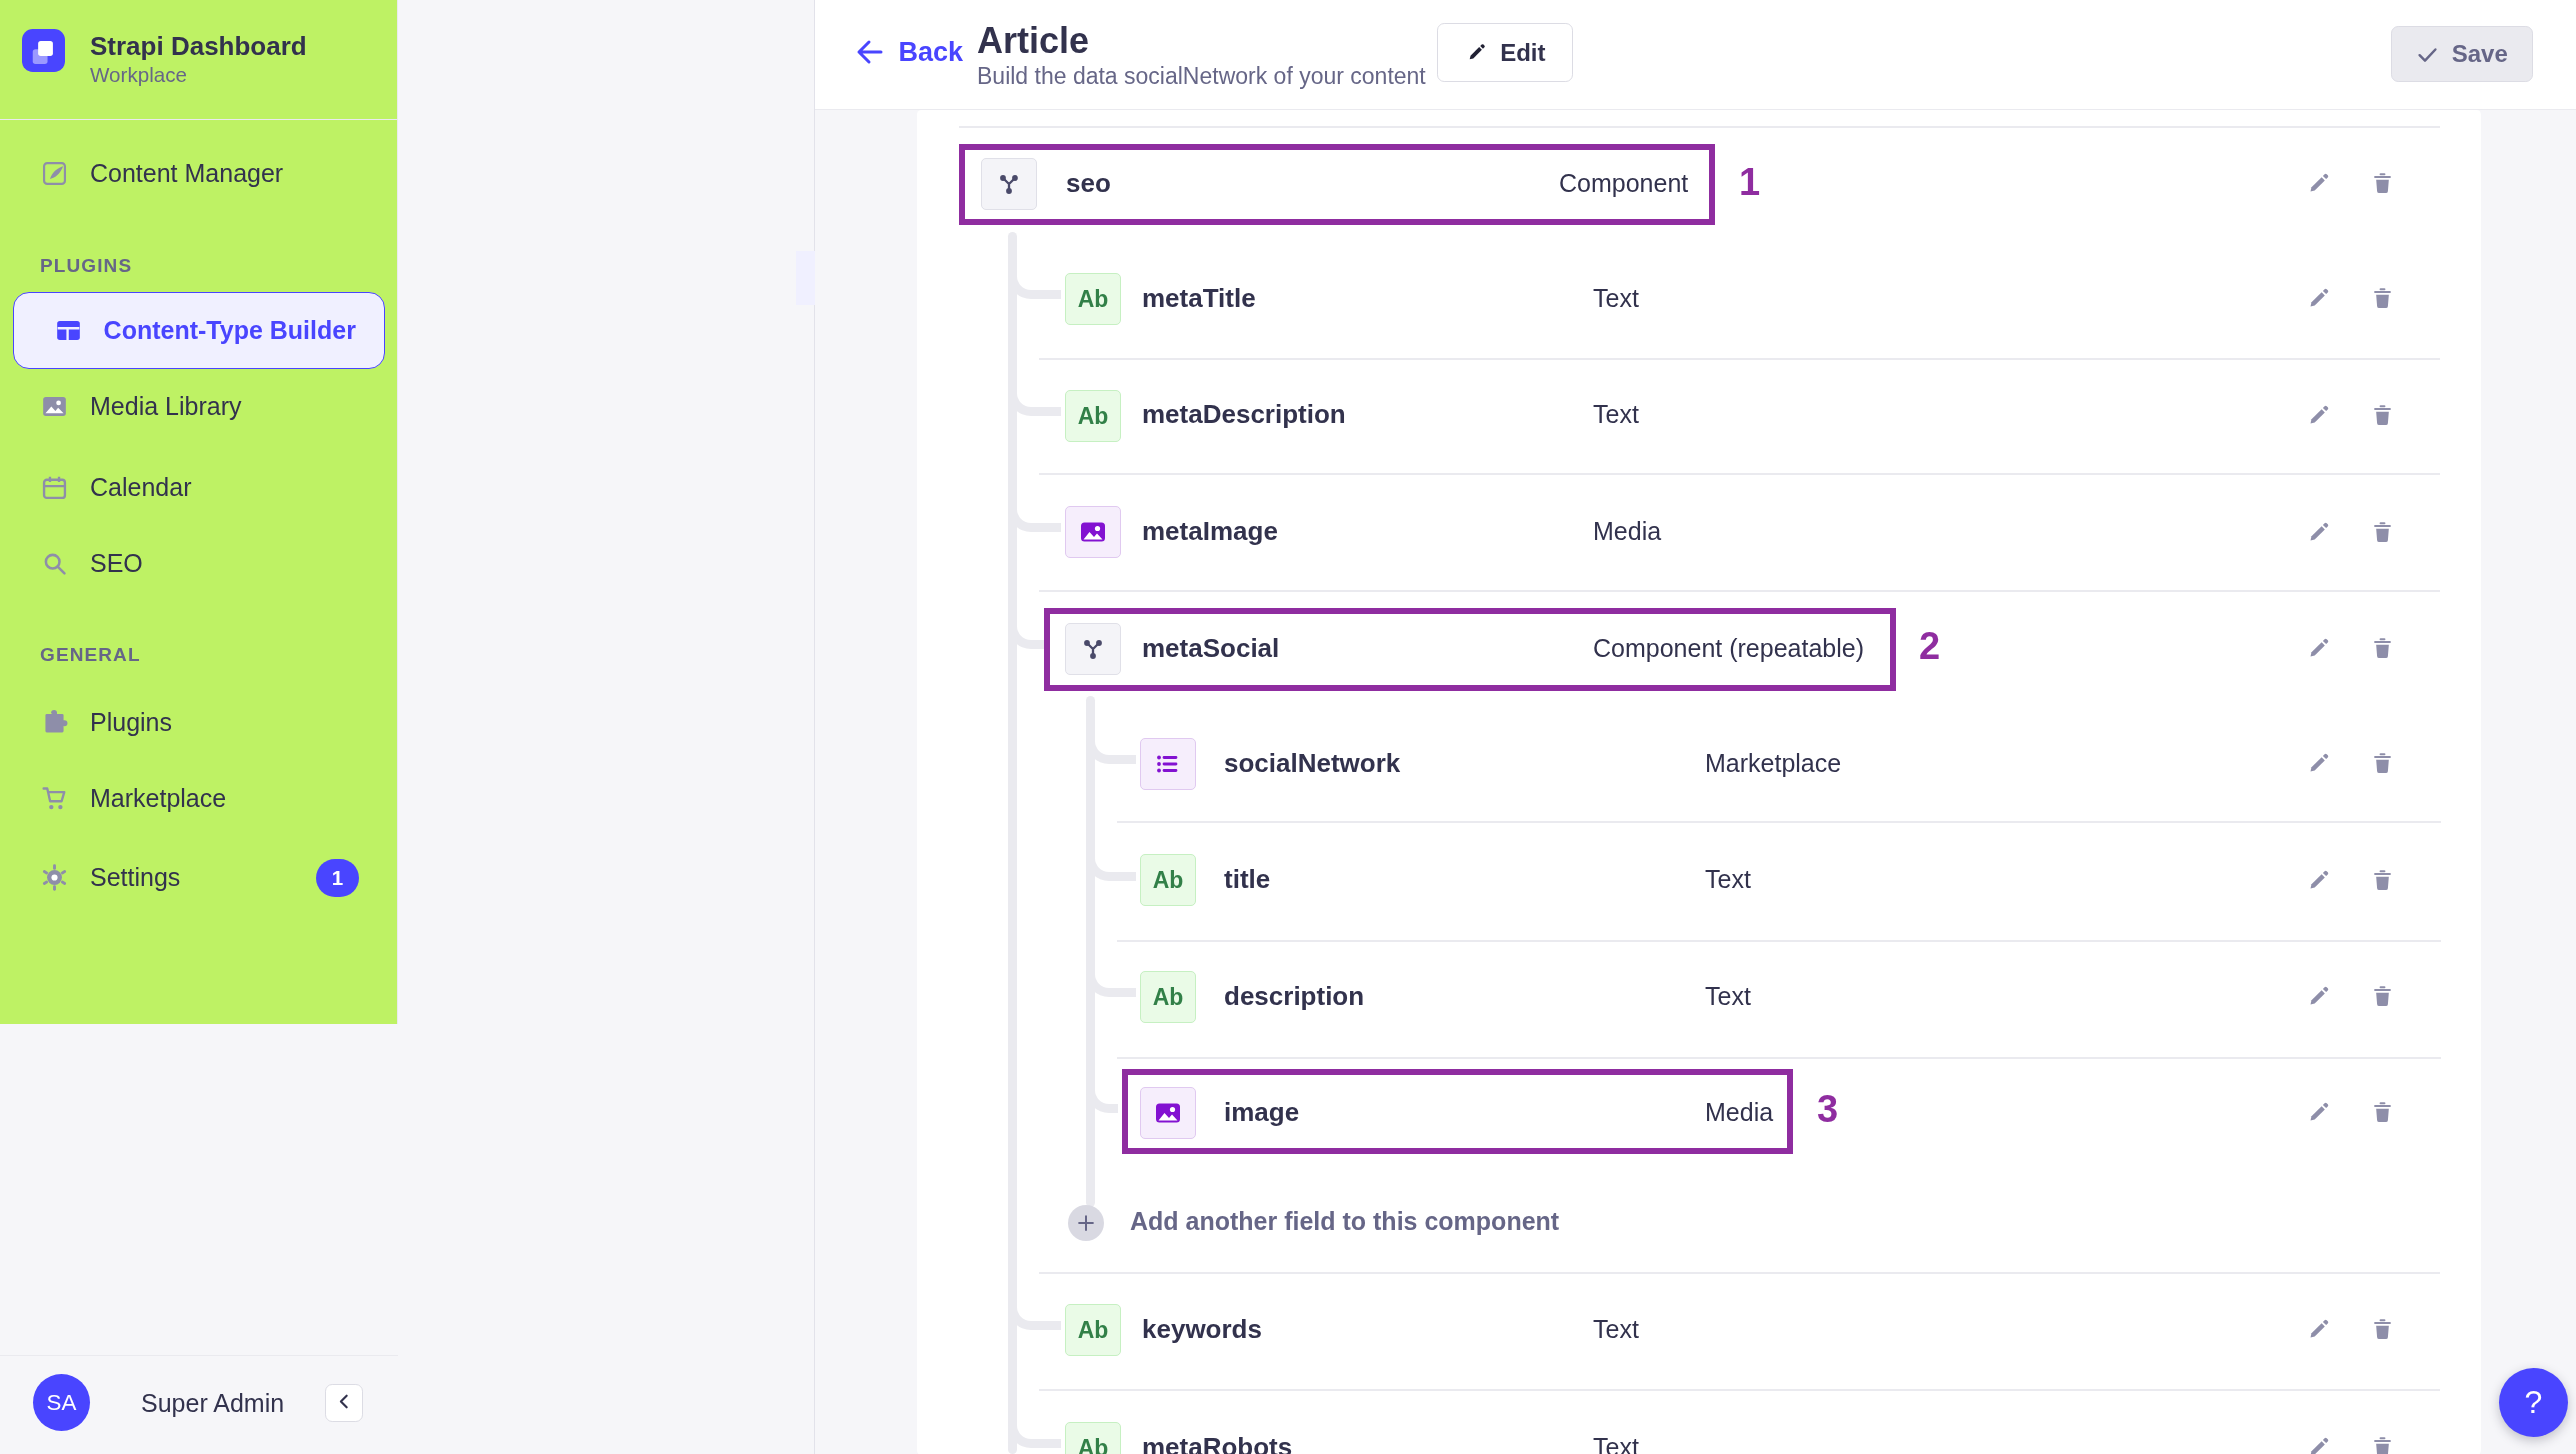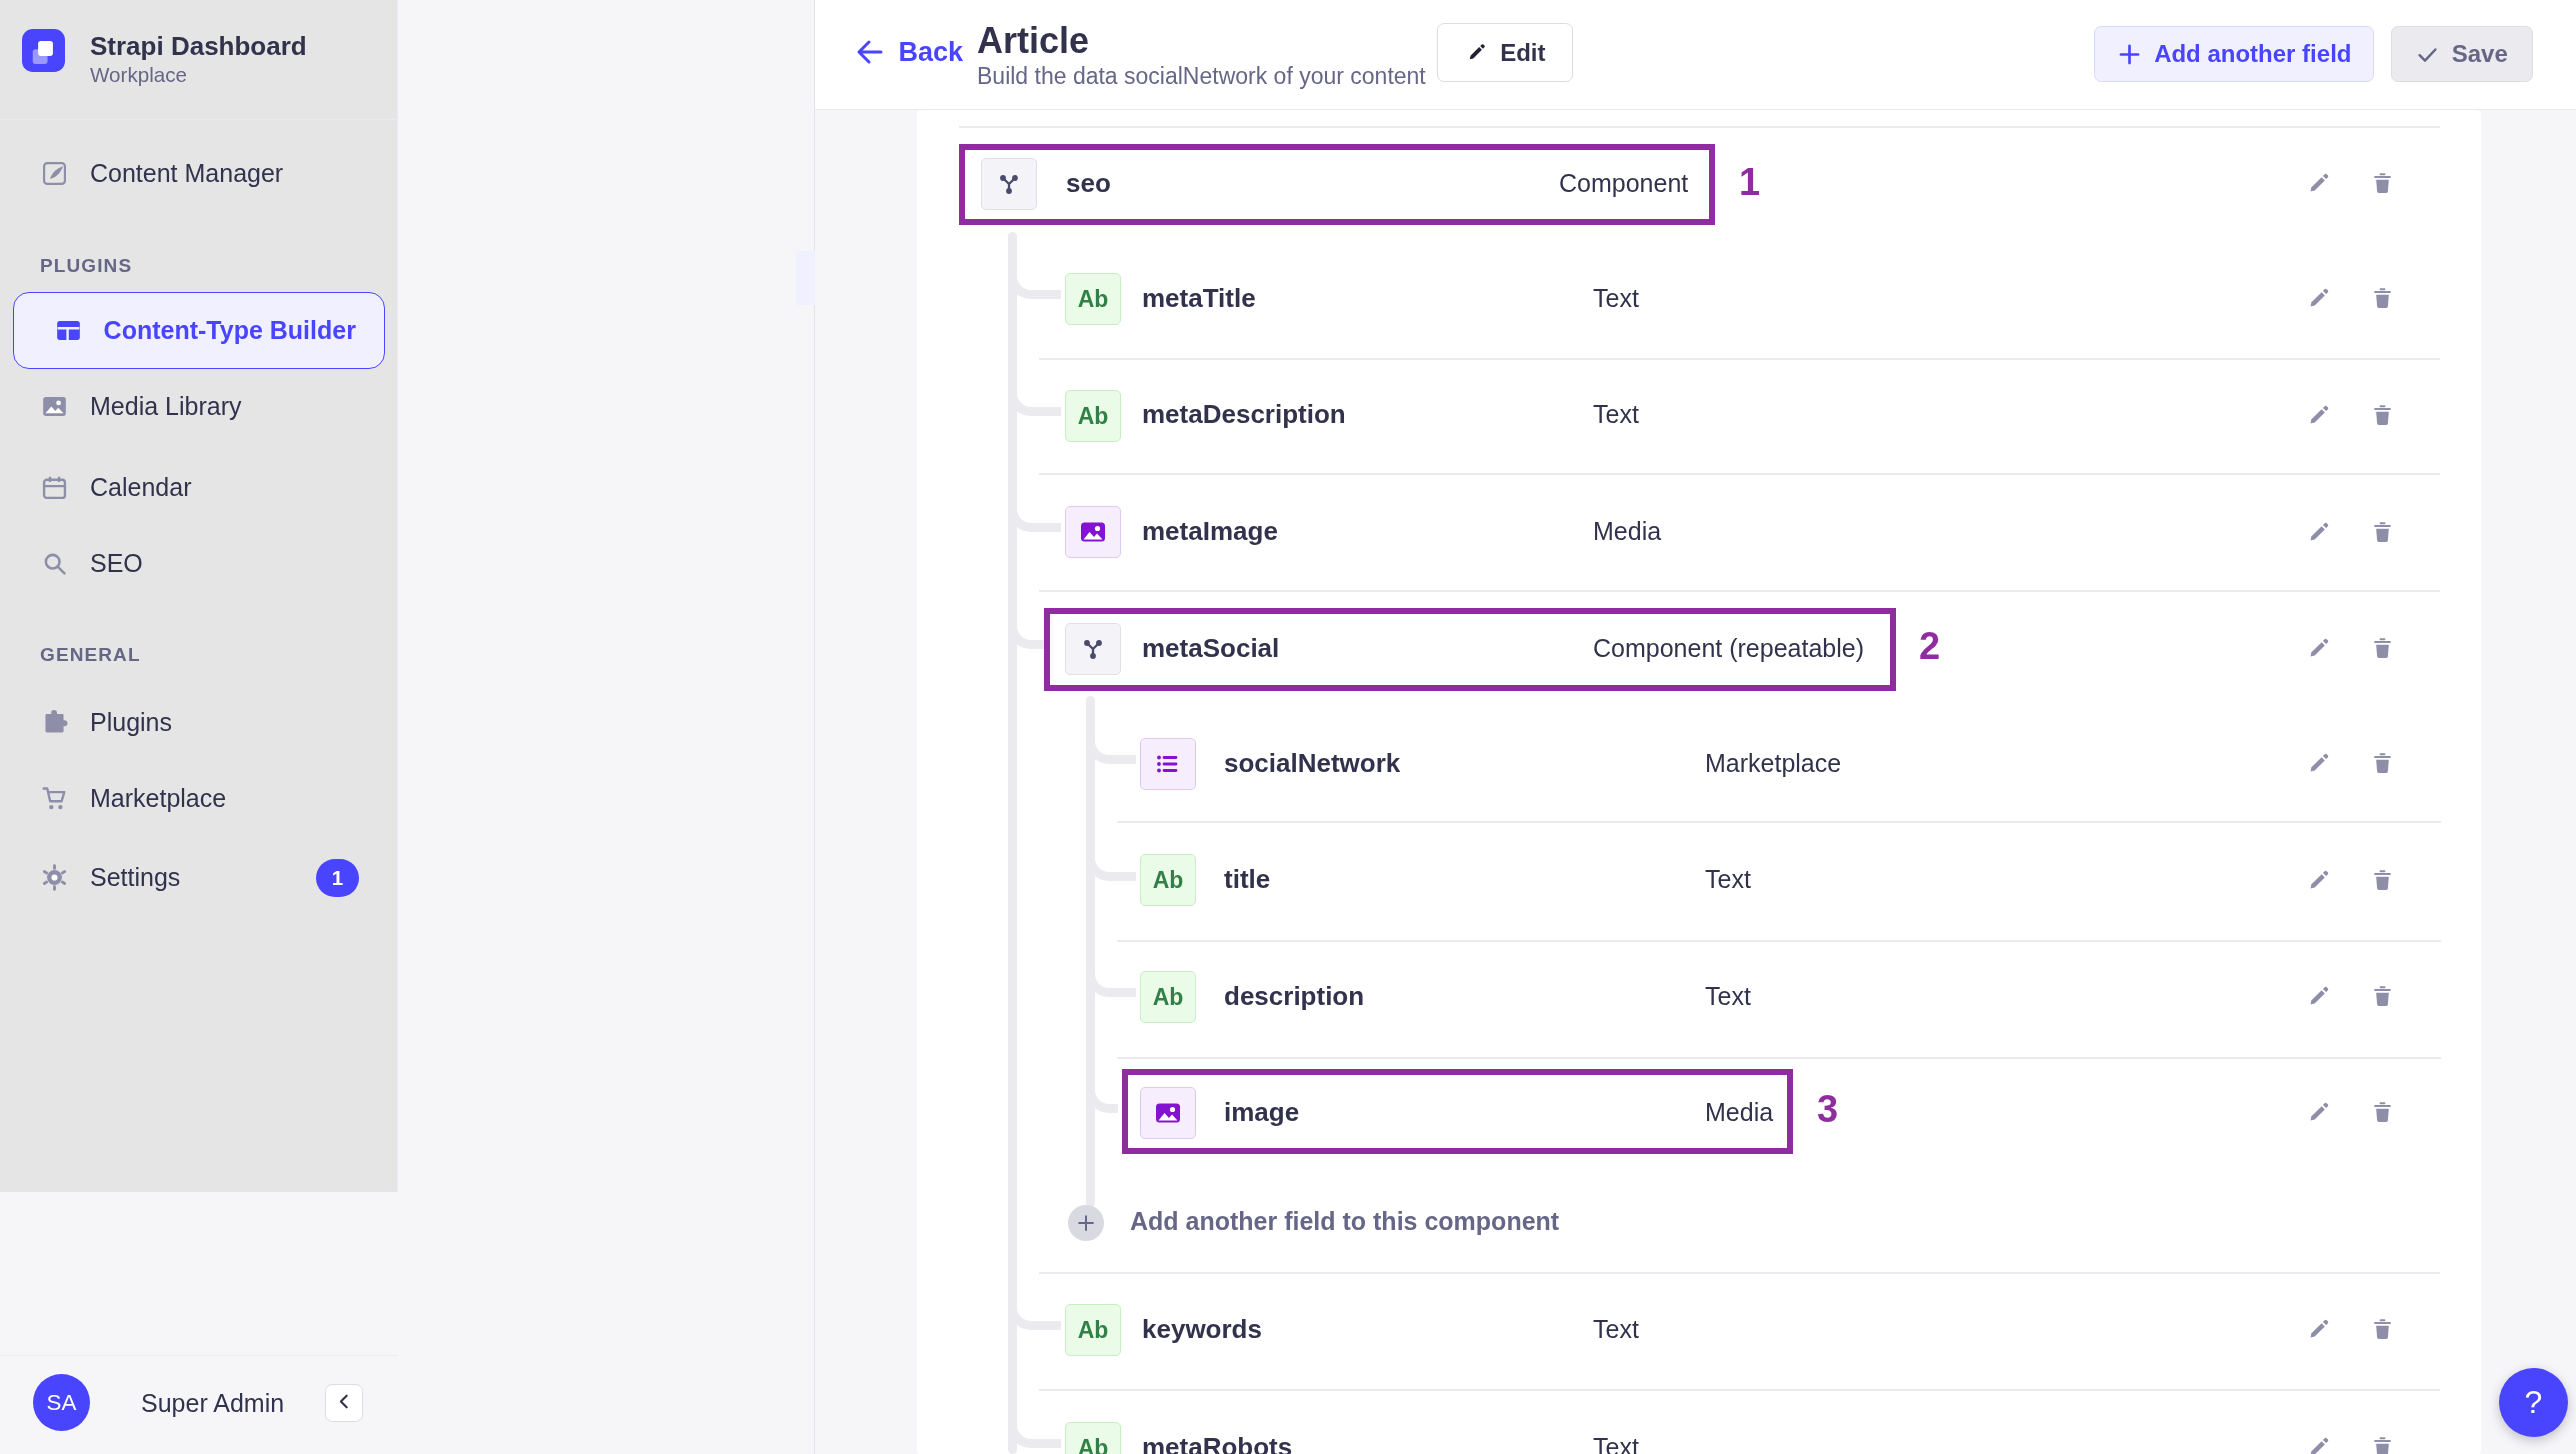--- a/index.html
+++ b/index.html
@@ -2,21 +2,21 @@
 <html style="--ann: #8f2da0;font-size:14.4px"><head>
 <meta charset="utf-8">
 <style>
   html,body{margin:0;padding:0;background:#ffffff;}
   *{box-sizing:border-box;}
   .stage{position:relative;width:2576px;height:1454px;overflow:hidden;
          font-family:"Liberation Sans",sans-serif;color:#32324d;background:#f6f6f9;}
   .abs{position:absolute;}
 
   
-  .nav1{left:0;top:0;width:398px;height:1192px;background:#e5e5e5;border-right:0.9px solid #eaeaef;}
+  .nav1{left:0;top:0;width:398px;height:1024px;background:#bef264;border-right:0.9px solid #eaeaef;}
   .brand-title{left:90px;top:30.5px;font-size:26px;font-weight:bold;color:#32324d;}
   .brand-sub{left:90px;top:63px;font-size:20.6px;color:#666687;}
   .hline{height:0.9px;background:#eaeaef;}
   .n1item{height:63px;display:flex;align-items:center;cursor:pointer;width:398px;left:0;}
   .n1icon{position:absolute;left:40px;width:29px;height:29px;display:flex;align-items:center;justify-content:center;}
   .n1label{position:absolute;left:90px;font-size:25px;color:#32324d;}
   .sechead{left:40px;font-size:19px;font-weight:bold;color:#666687;letter-spacing:1.1px;}
   .n1active{left:12.6px;width:372px;height:77px;border:1.8px solid #4945ff;background:#f0f0ff;border-radius:16px;}
   .n1active .n1label{color:#4945ff;font-weight:600;}
   .npill{position:absolute;background:#4945ff;color:#fff;font-weight:bold;display:flex;align-items:center;justify-content:center;}
@@ -330,28 +330,20 @@
   <div class="abs pgtitle">Article</div>
   <div class="abs pgsub">Build the data socialNetwork of your content</div>
   <div class="abs btn btn-edit">
     <span style="display:flex;">
         <svg viewBox="0 0 32 32" width="23" height="23" fill="#212134">
           <path d="M6.5 25.5l1.2-5 12-12 3.8 3.8-12 12-5 1.2z"></path>
           <path d="M21.2 7l2-2a1.8 1.8 0 0 1 2.55 0l1.25 1.25a1.8 1.8 0 0 1 0 2.55l-2 2L21.2 7z"></path>
         </svg>
       </span>
     <span>Edit</span>
-  </div>
-  <div class="abs btn btn-add">
-    <span style="display:flex;">
-        <svg viewBox="0 0 32 32" width="25" height="25" fill="none" stroke="#4945ff" stroke-width="3.4" stroke-linecap="round">
-          <path d="M16 5v22M5 16h22"></path>
-        </svg>
-      </span>
-    <span>Add another field</span>
   </div>
   <div class="abs btn btn-save">
     <span style="display:flex;">
         <svg viewBox="0 0 32 32" width="23" height="23" fill="none" stroke="#666687" stroke-width="3.4" stroke-linecap="round" stroke-linejoin="round">
           <path d="M5 17l7.5 7.5L27 9"></path>
         </svg>
       </span>
     <span>Save</span>
   </div>
 

